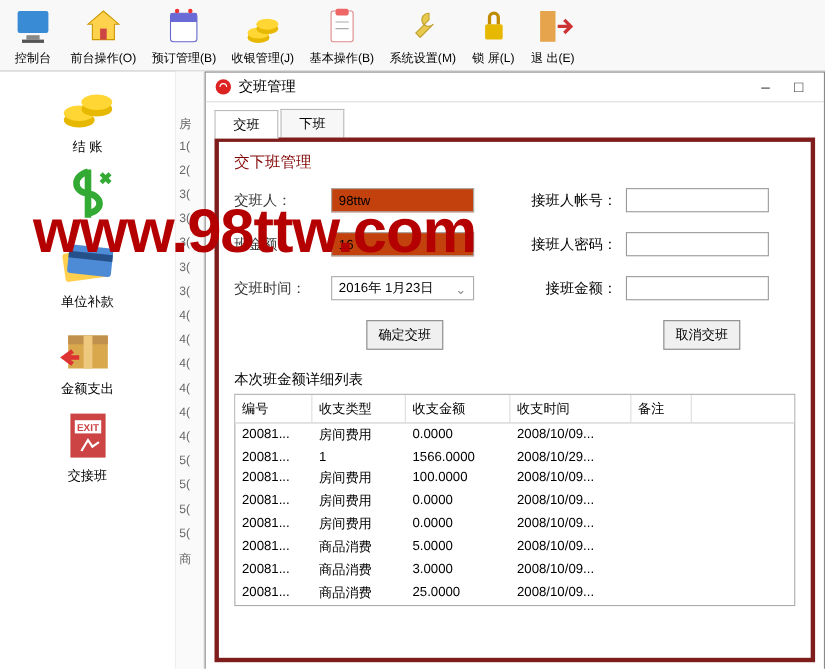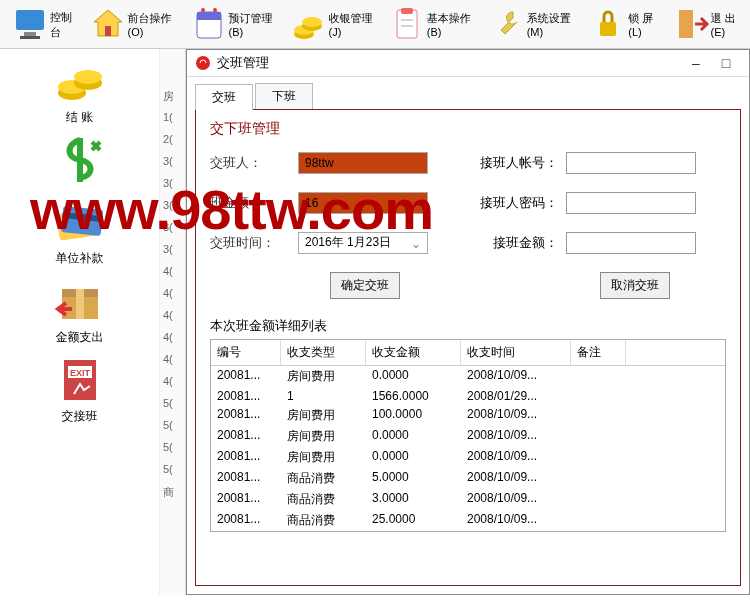--- a/index.html
+++ b/index.html
@@ -1,19 +1,19 @@
 <!DOCTYPE html>
 <html><head>
 <meta charset="utf-8">
 <style>
 * { box-sizing: border-box; margin: 0; padding: 0; }
 body { font-family: "Microsoft YaHei", SimSun, sans-serif; font-size: 12px; background: #fff; width: 750px; height: 608px; overflow: hidden; position: relative; }
 
 .toolbar { display: flex; gap: 2px; padding: 2px 4px; border-bottom: 1px solid #ccc; background: #f8f8f8; }
-.toolbar-item { display: flex; flex-direction: row; align-items: center; padding: 2px 6px; cursor: pointer; }
+.toolbar-item { display: flex; flex-direction: column; align-items: center; padding: 2px 6px; cursor: pointer; }
 .toolbar-item .tbicon { width: 40px; height: 40px; display: flex; align-items: center; justify-content: center; }
 .toolbar-item .tblabel { font-size: 11px; margin-top: 1px; }
 
 .main { display: flex; height: calc(100% - 62px); }
 .sidebar { width: 160px; display: flex; flex-direction: column; align-items: center; padding-top: 4px; gap: 6px; border-right: 1px solid #eee; }
 .sidebar-item { display: flex; flex-direction: column; align-items: center; cursor: pointer; }
 .sidebar-item .sbicon { width: 60px; height: 54px; display: flex; align-items: center; justify-content: center; }
 .sidebar-item .sblabel { font-size: 12px; margin-top: 2px; }
 
 .ruler { width: 26px; background: #fafafa; border-right: 1px solid #ddd; padding-top: 40px; font-size: 11px; color: #666; }
@@ -22,21 +22,21 @@
 .dialog { flex: 1; border: 1px solid #888; background: #fff; margin: 0 0 0 0; display: flex; flex-direction: column; }
 .titlebar { display: flex; align-items: center; padding: 4px 8px; border-bottom: 1px solid #ddd; }
 .titlebar .app-icon { width: 16px; height: 16px; margin-right: 6px; }
 .titlebar .title { flex: 1; font-size: 13px; }
 .titlebar .winbtn { width: 30px; text-align: center; font-size: 14px; cursor: pointer; color: #333; }
 
 .tabs { display: flex; margin: 6px 16px 0 8px; align-items: flex-end; }
 .tab { padding: 4px 16px; border: 1px solid #bbb; border-bottom: none; background: #f7f7f7; font-size: 12px; cursor: pointer; margin-right: 2px; }
 .tab.active { background: #fff; position: relative; top: 1px; }
 
-.panel { border: 1px solid #7f1d1d; margin: 0 8px 8px 8px; padding: 10px 14px; flex: 1; overflow: auto; }
+.panel { border: 4px solid #7f1d1d; margin: 0 8px 8px 8px; padding: 10px 14px; flex: 1; overflow: auto; }
 .panel-title { color: #800000; font-size: 14px; margin-bottom: 14px; }
 
 .form-row { display: flex; align-items: center; margin-bottom: 18px; }
 .form-row .lbl { width: 80px; text-align: left; font-size: 13px; color: #333; }
 .form-row .inp { width: 130px; height: 22px; border: 1px solid #aaa; background: #c2410c; padding: 2px 6px; font-size: 12px; margin-left: 8px; margin-right: 40px; }
 .form-row .inp2 { width: 130px; height: 22px; border: 1px solid #999; padding: 2px 6px; font-size: 12px; margin-left: 8px; }
 .form-row .lbl2 { width: 90px; text-align: right; font-size: 13px; }
 
 .btn-row { display: flex; margin: 4px 0 18px 0; }
 .btn { padding: 4px 10px; border: 1px solid #888; background: #f0f0f0; font-size: 12px; cursor: pointer; }
@@ -275,21 +275,21 @@
               <div class="c1">20081...</div>
               <div class="c2">房间费用</div>
               <div class="c3">0.0000</div>
               <div class="c4">2008/10/09...</div>
               <div class="c5"></div>
             </div>
             <div class="row">
               <div class="c1">20081...</div>
               <div class="c2">1</div>
               <div class="c3">1566.0000</div>
-              <div class="c4">2008/01/29...</div>
+              <div class="c4">2008/10/29...</div>
               <div class="c5"></div>
             </div>
             <div class="row">
               <div class="c1">20081...</div>
               <div class="c2">房间费用</div>
               <div class="c3">100.0000</div>
               <div class="c4">2008/10/09...</div>
               <div class="c5"></div>
             </div>
             <div class="row">

